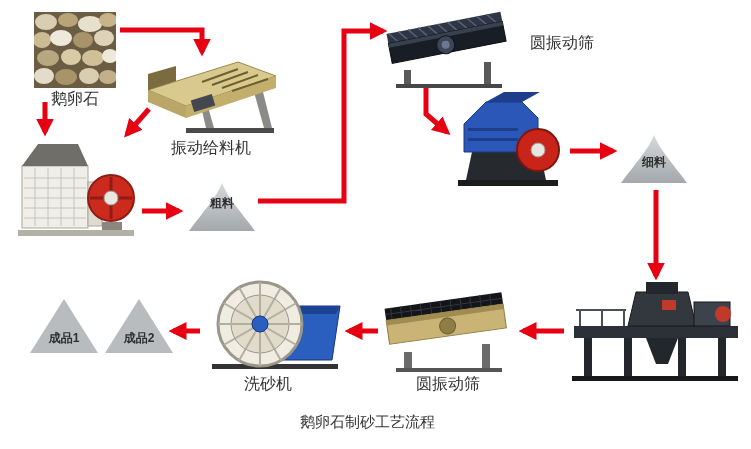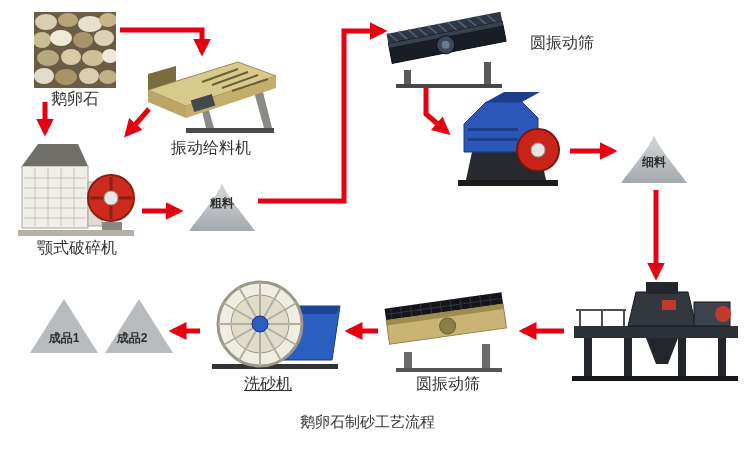--- a/index.html
+++ b/index.html
@@ -206,24 +206,23 @@
       <polygon points="37,3 71,57 3,57" fill="#b9bcbf"></polygon>
     </svg>
   </div>
   <div class="inlabel" style="left:27px;top:331px;width:74px;">成品1</div>
 
   <div class="node" style="left:102px;top:296px;width:74px;height:60px;">
     <svg viewBox="0 0 74 60">
       <polygon points="37,3 71,57 3,57" fill="#b9bcbf"></polygon>
     </svg>
   </div>
-  <div class="inlabel" style="left:95px;top:331px;width:74px;">成品2</div>
+  <div class="inlabel" style="left:102px;top:331px;width:74px;">成品2</div>
 
   <div class="label" style="left:34px;top:92px;width:82px;">鹅卵石</div>
   <div class="label" style="left:147px;top:141px;width:128px;">振动给料机</div>
-  <div class="label" style="left:19px;top:241px;width:116px;">颚式破碎机</div>
   <div class="label" style="left:524px;top:36px;width:76px;">圆振动筛</div>
   <div class="label" style="left:392px;top:377px;width:112px;">圆振动筛</div>
-  <div class="label" style="left:213px;top:377px;width:110px;text-decoration:underline;">洗砂机</div>
+  <div class="label" style="left:213px;top:377px;width:110px;">洗砂机</div>
 
   <div class="title">鹅卵石制砂工艺流程</div>
 
 </div>
 
 </body></html>

